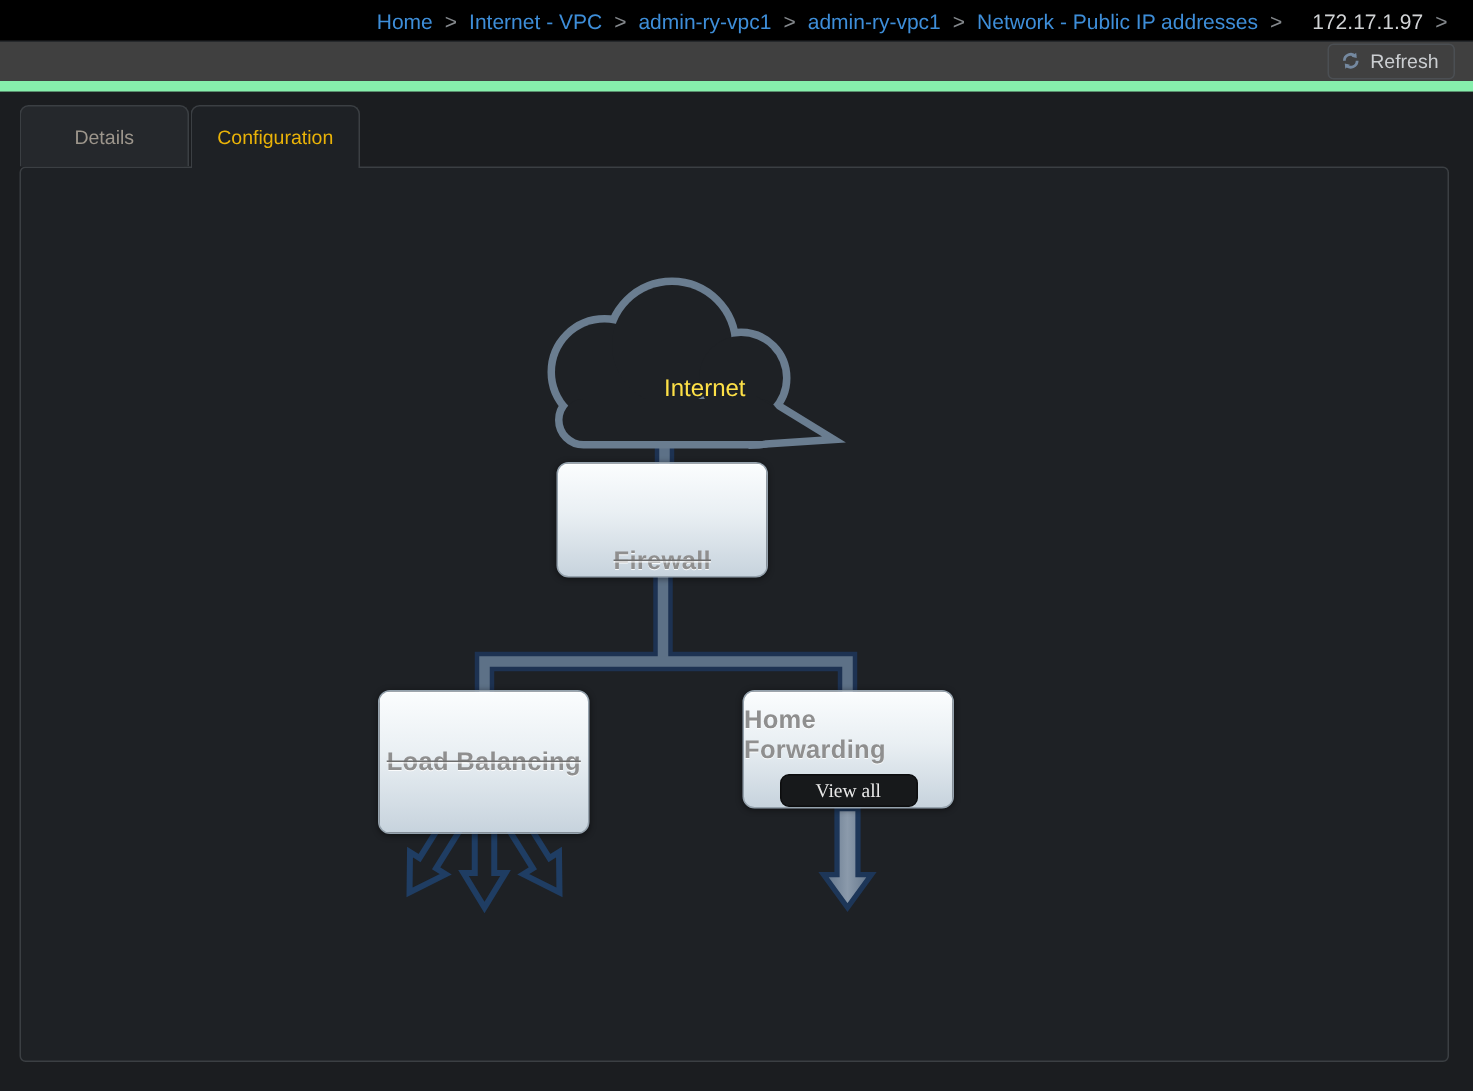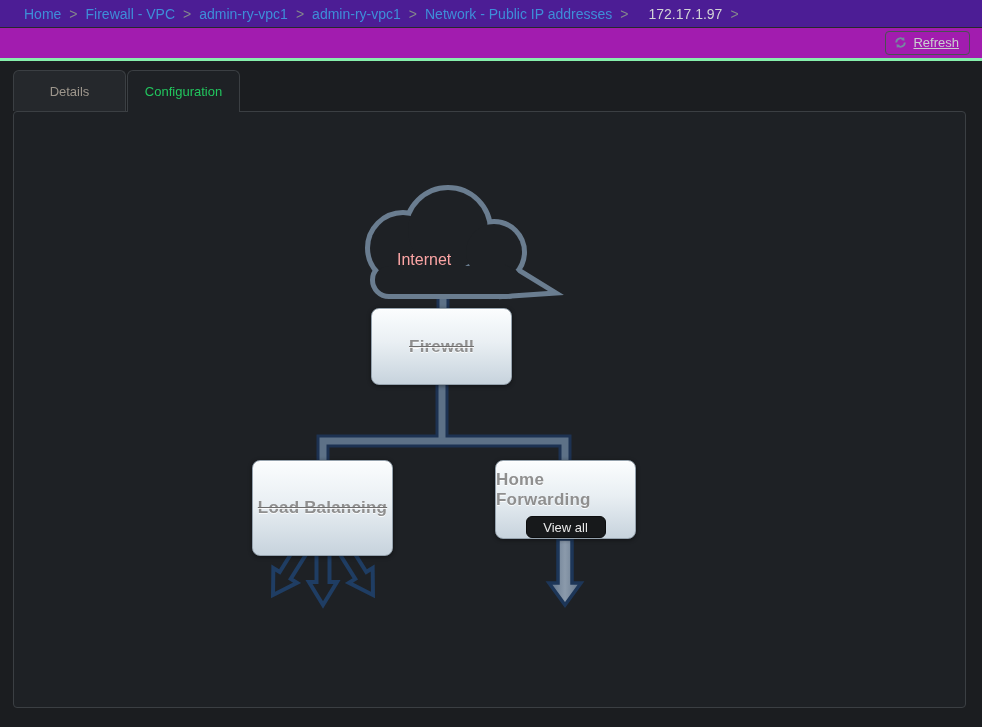--- a/index.html
+++ b/index.html
@@ -6,34 +6,35 @@
   html,body { width:982px; height:727px; }
   body {
     background:#1b1d20;
     font-family:"Liberation Sans", sans-serif;
     color:#c9ccce;
     overflow:hidden;
   }
 
   
   .breadcrumb-bar {
-    height:28px; background:#4c1d95;
+    height:28px; background:#000000;
     display:flex; align-items:center;
-    padding:0 24px; font-size:14px;
+    padding:0 9px; font-size:14px;
     border-bottom:1px solid #26292c;
+    justify-content:flex-end;
   }
   .crumb-link { color:#3e8ed9; cursor:pointer; white-space:nowrap; }
   .crumb-current { color:#d2d4d6; white-space:nowrap;margin-left:12px; }
   .crumb-sep { color:#84888c; margin:0 8px; }
 
   
   .toolbar {
-    height:33px; background:#a21caf;
+    height:33px; background:#404040;
     display:flex; align-items:center; justify-content:flex-end;
-    padding:0 12px; border-bottom:3px solid #86efac;text-decoration:underline;
+    padding:0 12px; border-bottom:7px solid #86efac;
   }
   .refresh-btn {
     display:flex; align-items:center; gap:6px;
     border:1px solid #4b4f53; border-radius:4px;
     background:transparent; color:#cbced1;
     font-size:13px; padding:3px 10px 4px 8px; cursor:pointer;
     font-family:"Liberation Sans", sans-serif;
   }
   .refresh-icon { width:13px; height:13px; display:inline-block; }
 
@@ -42,72 +43,72 @@
 
   .tabs { display:flex; position:relative; z-index:2; }
   .tab {
     width:113px; height:41px;
     display:flex; align-items:center; justify-content:center;
     background:#25282c; border:1px solid #3b3f43; border-bottom:none;
     border-radius:6px 6px 0 0; margin-right:1px;
     color:#9d968c; font-size:13px; cursor:pointer;
   }
   .tab.active {
-    background:#1e2125; color:#22c55e;
+    background:#1e2125; color:#eab308;
     height:42px; margin-bottom:-1px;text-align:right;
   }
 
   .panel {
     position:relative; z-index:1;
     width:953px; height:597px;
     background:#1e2125;
     border:1px solid #3b3f43; border-radius:4px;
   }
   .diagram { position:absolute; left:0; top:0; width:951px; height:595px; }
   .diagram svg { position:absolute; left:0; top:0; }
 
   .internet-label {
     position:absolute; left:383px; top:139px; width:100px;
-    text-align:left; font-size:16px; color:#fca5a5; z-index:2;
+    text-align:right; font-size:16px; color:#fde047; z-index:2;
   }
 
   .node-box {
     position:absolute; width:141px; z-index:3;
     background:linear-gradient(180deg, #fbfdfe 0%, #e9eff3 45%, #c7d3dd 100%);
     border:1px solid #95a2ad; border-radius:8px;
     box-shadow:inset 0 1px 0 rgba(255,255,255,.9), 0 1px 4px rgba(0,0,0,.45);
     display:flex; flex-direction:column; align-items:center; justify-content:center;
     cursor:pointer;
   }
   .node-label {
     font-size:17px; font-weight:bold; color:#8f8f8f;
     text-shadow:0 1px 0 rgba(255,255,255,.85);
     letter-spacing:.2px;
   }
   .node-label.struck { text-decoration:line-through; text-decoration-color:#6e6e6e; }
 
-  .box-firewall { left:357px; top:196px; height:77px; }
+  .box-firewall { left:357px; top:196px; height:77px;justify-content:flex-end; }
   .box-lb       { left:238px; top:348px; height:96px; }
   .box-pf       { left:481px; top:348px; height:79px; justify-content:flex-start; padding-top:9px; }
 
   .view-all-btn {
-    margin-top:6px; width:80px; height:26px;
+    margin-top:6px; width:92px; height:26px;
     background:#17191b; color:#e9e9e9;
     border:1px solid #0c0d0e; border-radius:6px;
     font-size:13px; cursor:pointer;
-    font-family:Liberation Sans, sans-serif;
+    font-family:Liberation Serif, serif;
   }
 </style>
 </head>
 <body>
 
 <div class="breadcrumb-bar">
   <span class="crumb-link">Home</span>
   <span class="crumb-sep">&gt;</span>
-  <span class="crumb-link">Firewall - VPC</span>
+  <span class="crumb-link">Internet - VPC</span>
   <span class="crumb-sep">&gt;</span>
   <span class="crumb-link">admin-ry-vpc1</span>
   <span class="crumb-sep">&gt;</span>
   <span class="crumb-link">admin-ry-vpc1</span>
   <span class="crumb-sep">&gt;</span>
   <span class="crumb-link">Network - Public IP addresses</span>
   <span class="crumb-sep">&gt;</span>
   <span class="crumb-current">172.17.1.97</span>
   <span class="crumb-sep">&gt;</span>
 </div>

